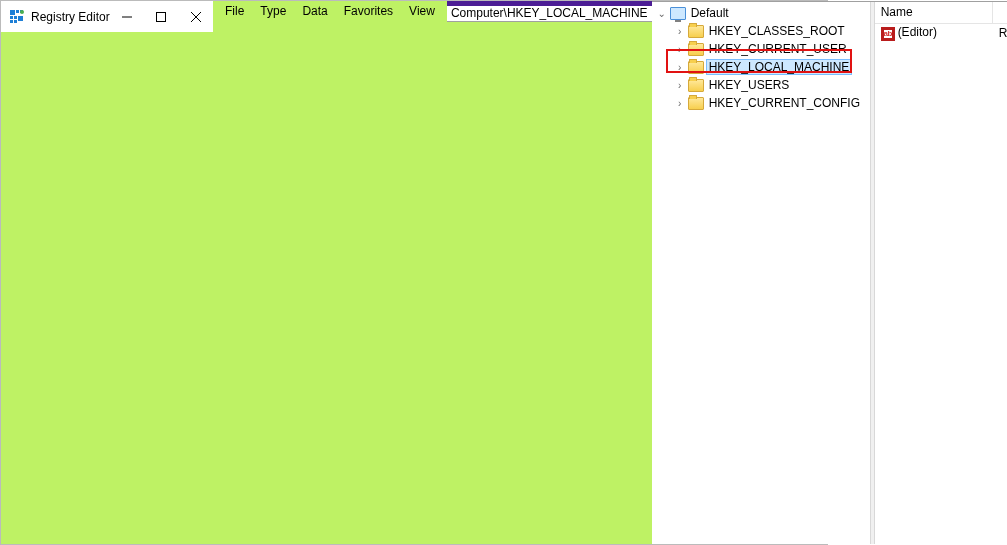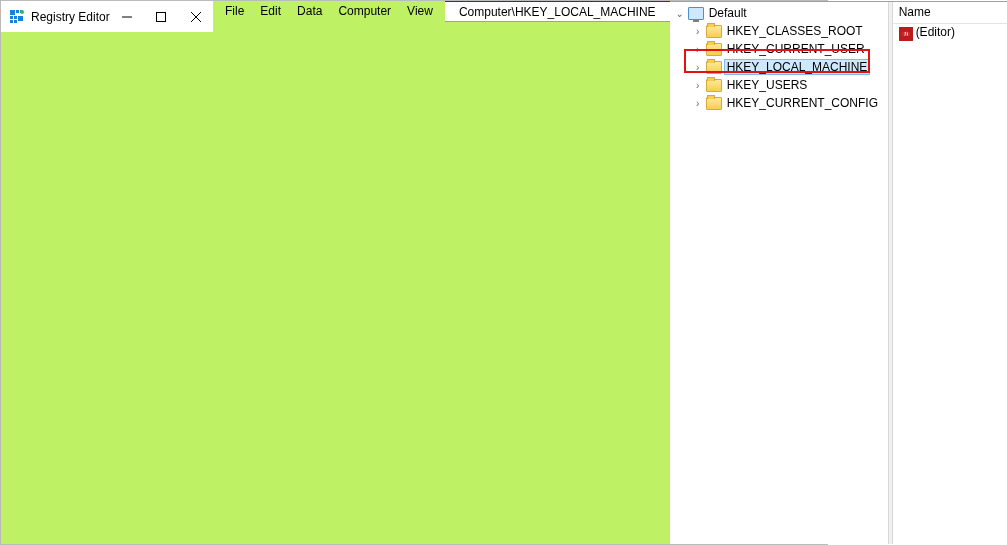--- a/index.html
+++ b/index.html
@@ -12,21 +12,21 @@
 .titlebar .icon-slot { width: 16px; height: 16px; margin: 0 6px 0 8px; display: inline-flex; align-items: center; justify-content: center; }
 .titlebar .title { flex: 0 0 auto; color: #000; }
 .titlebar .spacer { flex: 1; }
 .winbtn { width: 46px; height: 31px; display: inline-flex; align-items: center; justify-content: center; background: transparent; border: none; font-size: 12px; }
 
 
 .menubar { height: 19px; display: flex; align-items: center; padding: 0 4px; font-size: 12px; }
 .menubar .menuitem { padding: 1px 8px; cursor: default; }
 
 
-.addressbar { height: 21px; border-top: 1px solid #4c1d95; border-bottom: 1px solid #a0a0a0; background: #fff; padding: 1px 14px; font-size: 12px; color: #000; display: flex; align-items: center; }
+.addressbar { height: 21px; border-top: 5px solid #4c1d95; border-bottom: 1px solid #a0a0a0; background: #fff; padding: 1px 4px; font-size: 12px; color: #000; display: flex; align-items: flex-end; }
 
 
 .content { flex: 1; display: flex; border-top: 1px solid #a0a0a0; min-height: 0; }
 
 
 .tree { width: 218px; background: #fff; overflow: auto; padding-top: 2px; font-size: 12px; }
 .tree-row { height: 18px; display: flex; align-items: center; white-space: nowrap; position: relative; }
 .tree-row .expander { width: 16px; text-align: center; color: #6a6a6a; font-size: 10px; display: inline-block; }
 .tree-row .node-label { padding: 0 2px; }
 .tree-row.selected .node-label { background: #cde8ff; outline: 1px solid #7abdff; }
@@ -49,21 +49,21 @@
 .list-header { height: 22px; display: flex; border-bottom: 1px solid #e5e5e5; }
 .list-header .col { padding: 3px 6px; border-right: 1px solid #e5e5e5; color: #000; }
 .list-body { flex: 1; }
 .list-row { display: flex; height: 18px; align-items: center; }
 .list-row .cell { padding: 0 6px; overflow: hidden; text-overflow: ellipsis; }
 .col-name { width: 118px; }
 .col-type { width: 142px; }
 .col-data { width: 254px; }
 
 .string-icon { width: 14px; height: 14px; display: inline-flex; align-items: center; justify-content: center; margin-right: 3px;
-  border: 5px solid #b91c1c; background: #fff; font-size: 8px; font-weight: bold; color: #d32f2f; font-family: Arial, sans-serif; letter-spacing: -0.5px; }
+  border: 3px solid #b91c1c; background: #fff; font-size: 8px; font-weight: bold; color: #d32f2f; font-family: Arial, sans-serif; letter-spacing: -0.5px; }
 </style>
 </head>
 <body>
 
 <div class="window">
 
   <div class="titlebar">
     <span class="icon-slot">
       <svg width="16" height="16" viewBox="0 0 16 16">
         <rect x="1" y="1" width="5" height="5" fill="#1e7fd6"></rect>
@@ -92,23 +92,23 @@
     <button class="winbtn">
       <svg width="10" height="10">
           <line x1="0" y1="0" x2="10" y2="10" stroke="#000" stroke-width="1"></line>
           <line x1="10" y1="0" x2="0" y2="10" stroke="#000" stroke-width="1"></line>
         </svg>
     </button>
   </div>
 
   <div class="menubar">
     <span class="menuitem">File</span>
-    <span class="menuitem">Edit</span>
+    <span class="menuitem">Type</span>
     <span class="menuitem">Data</span>
-    <span class="menuitem">Computer</span>
+    <span class="menuitem">Favorites</span>
     <span class="menuitem">View</span>
   </div>
 
   <div class="addressbar">
     <span>Computer\HKEY_LOCAL_MACHINE</span>
   </div>
 
   <div class="content">
 
     <div class="tree" style="position:relative;">

